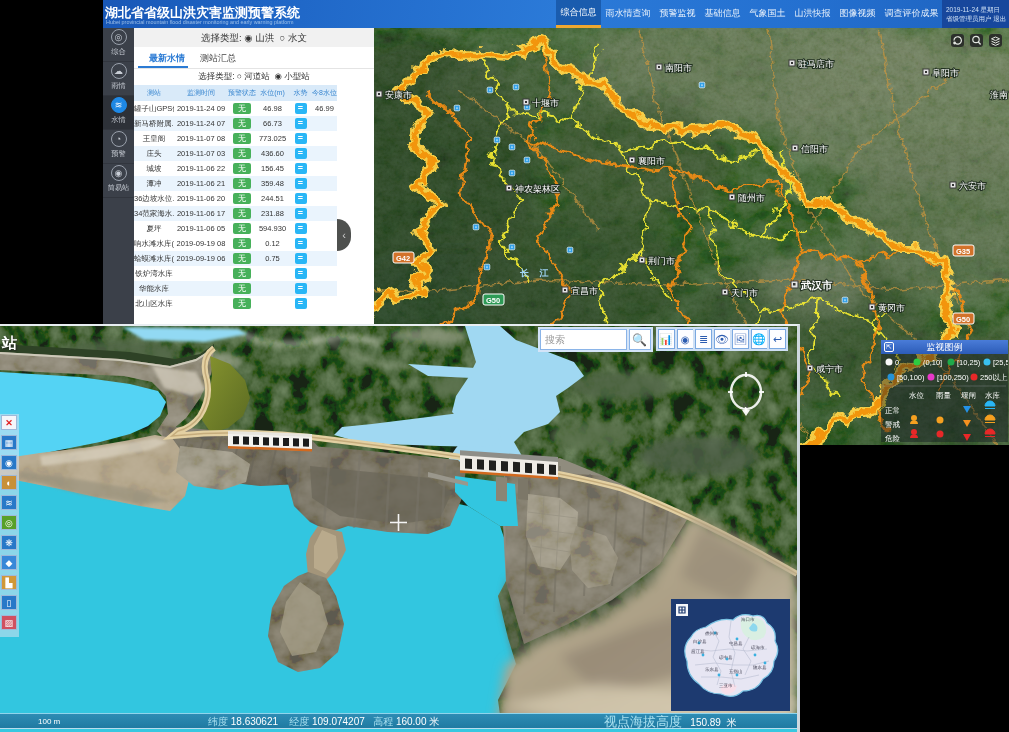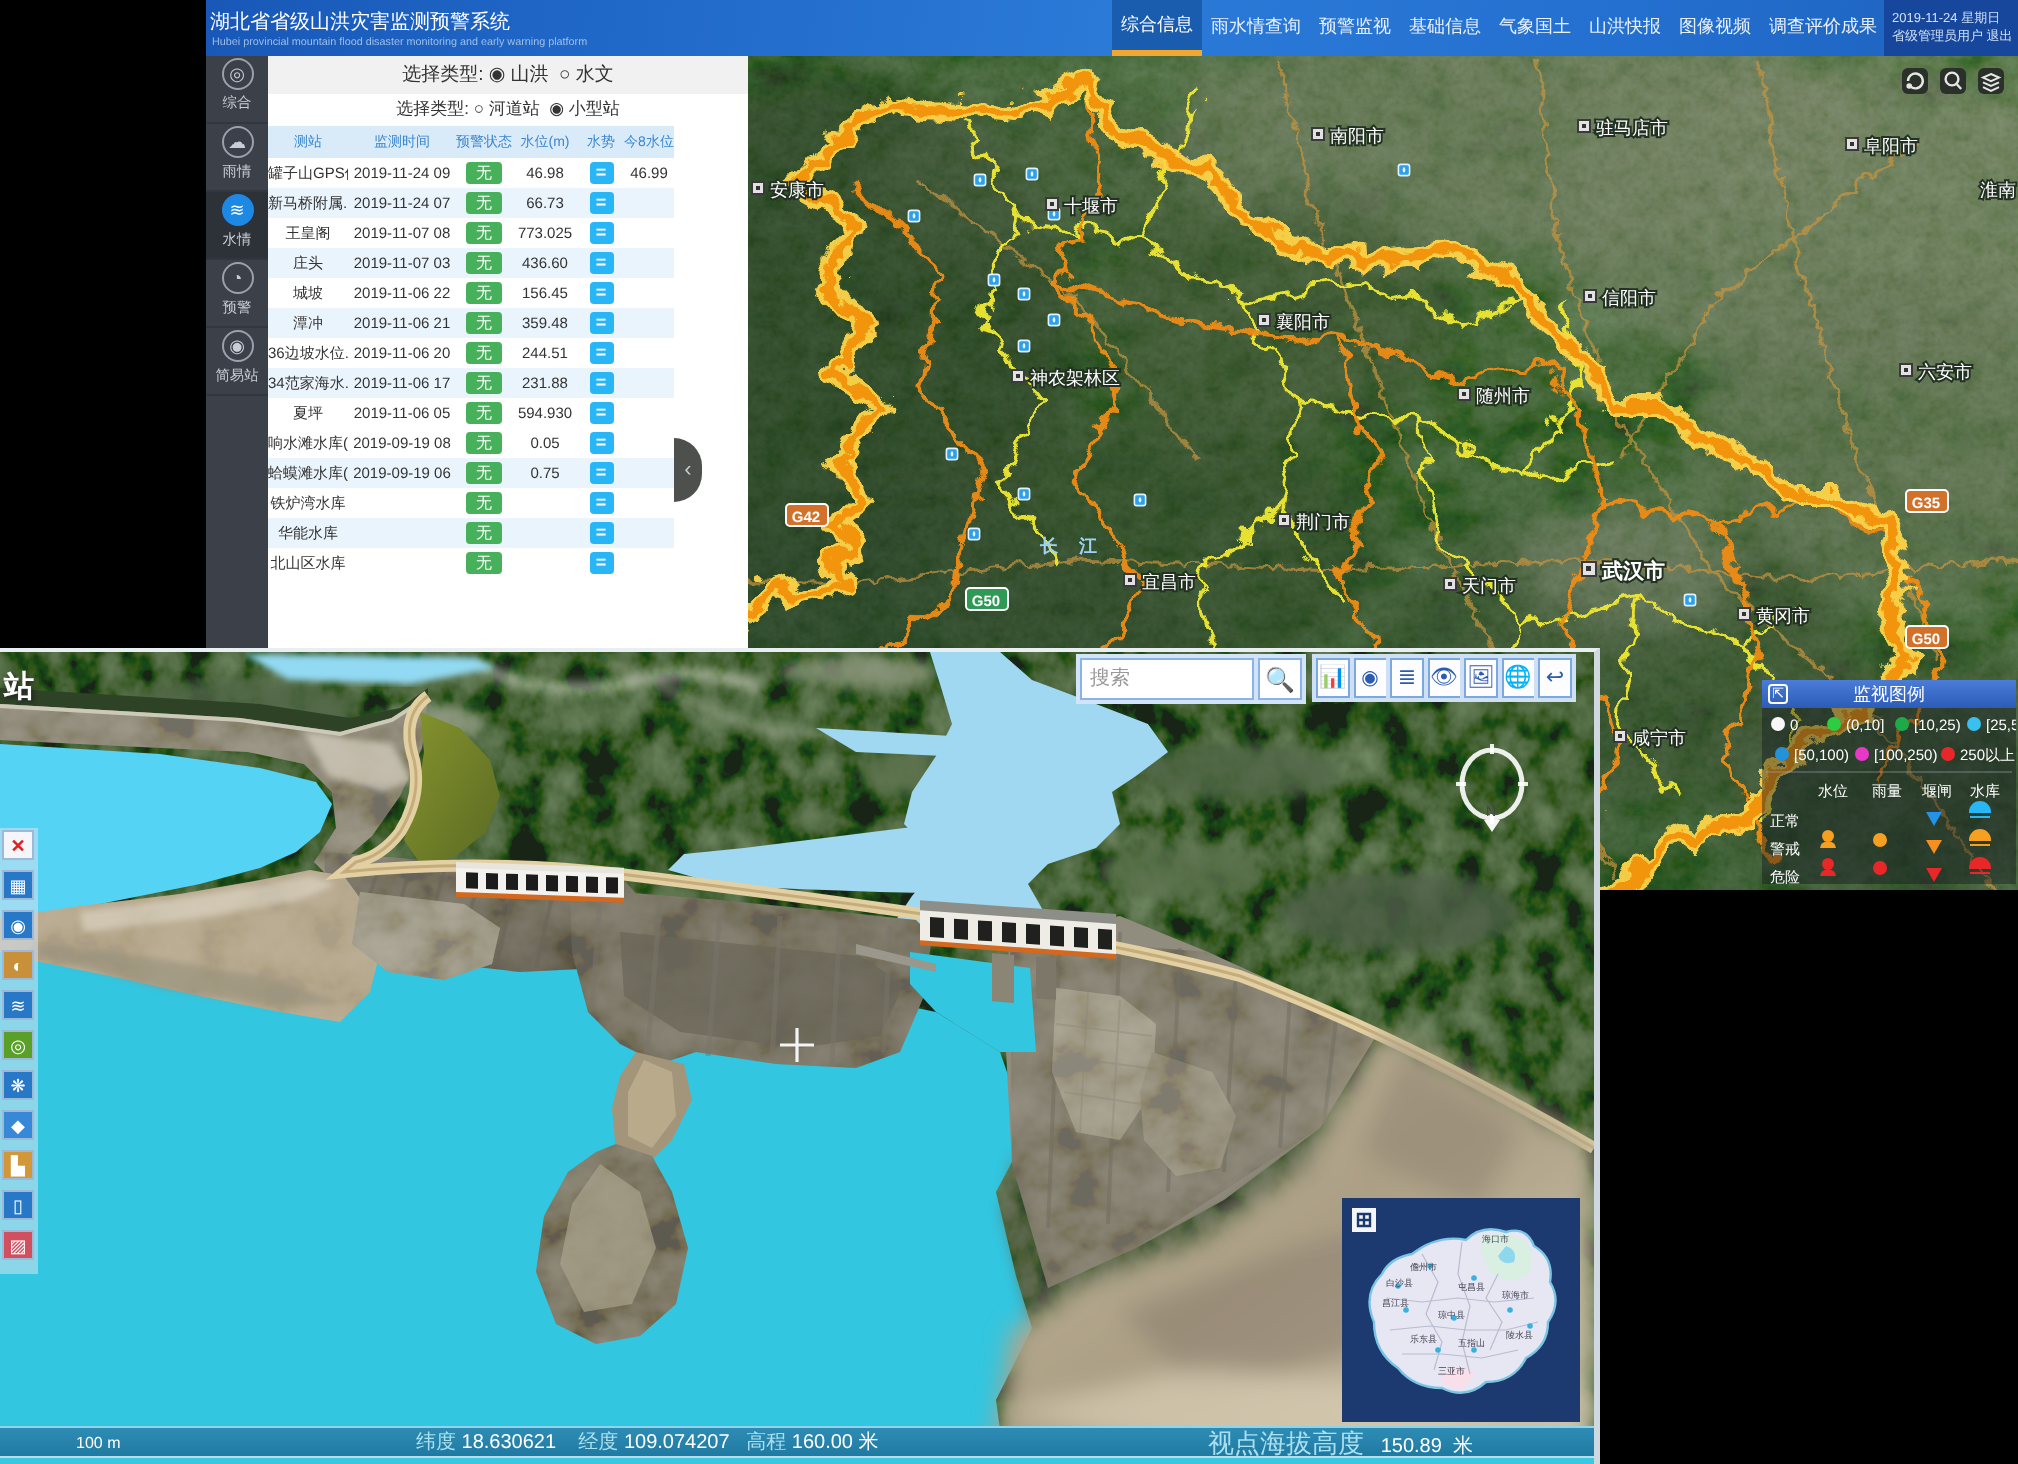--- a/index.html
+++ b/index.html
@@ -3,21 +3,21 @@
 <meta charset="utf-8">
 <style>
 * { margin:0; padding:0; box-sizing:border-box; }
 html,body { width:1009px; height:732px; overflow:hidden; background:#000; font-family:"Liberation Sans",sans-serif; }
 #stage { position:relative; width:1009px; height:732px; background:#000; overflow:hidden; }
 .abs { position:absolute; }
 
 
 #topbar { left:0; top:0; width:1009px; height:28px; background:linear-gradient(100deg,#154fae 0%,#2068c8 30%,#2b7ad8 55%,#2470d0 80%,#1e62be 100%); }
 #topbar .black { position:absolute; left:0; top:0; width:103px; height:28px; background:#000; }
-#title { position:absolute; left:105px; top:4px; font-size:10px; font-weight:normal; color:#fff; letter-spacing:0px;text-align:right; }
+#title { position:absolute; left:105px; top:4px; font-size:13px; font-weight:bold; color:#fff; letter-spacing:0px;text-align:right; }
 #subtitle { position:absolute; left:106px; top:19px; font-size:6px; color:#bcd6f2; opacity:.8; transform:scale(.9); transform-origin:left top; white-space:nowrap; }
 #menu { position:absolute; left:556px; top:0; height:28px; display:flex; }
 #menu .mi { color:#e8f1fb; font-size:9px; line-height:26px; padding:0 4.5px; white-space:nowrap; }
 #menu .mi.act { background:#1a5cae; color:#fff; border-bottom:3px solid #f0a830; line-height:25px; }
 #datebox { position:absolute; right:0; top:0; width:67px; height:28px; background:#17479c; color:#cfe0f5; font-size:6.5px; padding:5px 2px 0 4px; line-height:9px; white-space:nowrap; }
 
 
 #leftblack { left:0; top:28px; width:103px; height:298px; background:#000; }
 #sidebar { left:103px; top:28px; width:31px; height:298px; background:#3b4049; }
 #sidebar .item { position:relative; width:31px; height:34px; text-align:center; border-bottom:1px solid #32363e; padding-top:1px; box-sizing:border-box; }
@@ -334,20 +334,25 @@
         <div class="lb">预警</div>
       </div>
     <div class="item">
         <div class="ic">◉</div>
         <div class="lb">简易站</div>
       </div>
   </div>
 
   <div id="panel" class="abs">
     <div id="ptop">选择类型: ◉ 山洪&nbsp;&nbsp;○ 水文</div>
+    <div id="ptabs">
+        <span class="t1">最新水情</span>
+        <span class="t2">测站汇总</span>
+        <div class="ul"></div>
+      </div>
     <div id="pradio">选择类型: ○ 河道站&nbsp;&nbsp;◉ 小型站</div>
     <table id="dt">
       <colgroup>
           <col style="width:40px">
           <col style="width:54px">
           <col style="width:28px">
           <col style="width:33px">
           <col style="width:23px">
           <col style="width:25px">
         </colgroup>
@@ -429,21 +434,21 @@
             <td>2019-11-06 05</td>
             <td><span class="badge">无</span></td>
             <td>594.930</td>
             <td><span class="trend">=</span></td>
             <td></td>
           </tr>
       <tr>
             <td>响水滩水库(..</td>
             <td>2019-09-19 08</td>
             <td><span class="badge">无</span></td>
-            <td>0.05</td>
+            <td>0.12</td>
             <td><span class="trend">=</span></td>
             <td></td>
           </tr>
       <tr class="alt">
             <td>蛤蟆滩水库(..</td>
             <td>2019-09-19 06</td>
             <td><span class="badge">无</span></td>
             <td>0.75</td>
             <td><span class="trend">=</span></td>
             <td></td>

